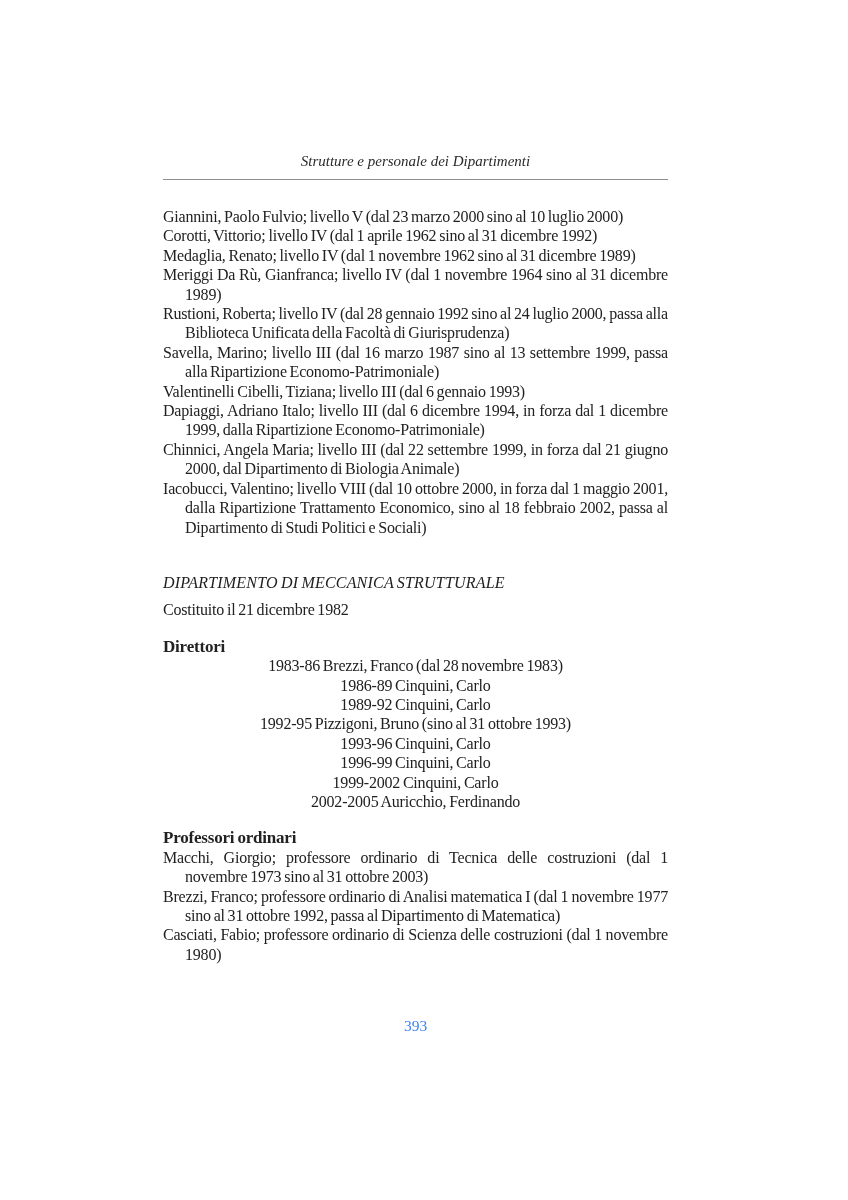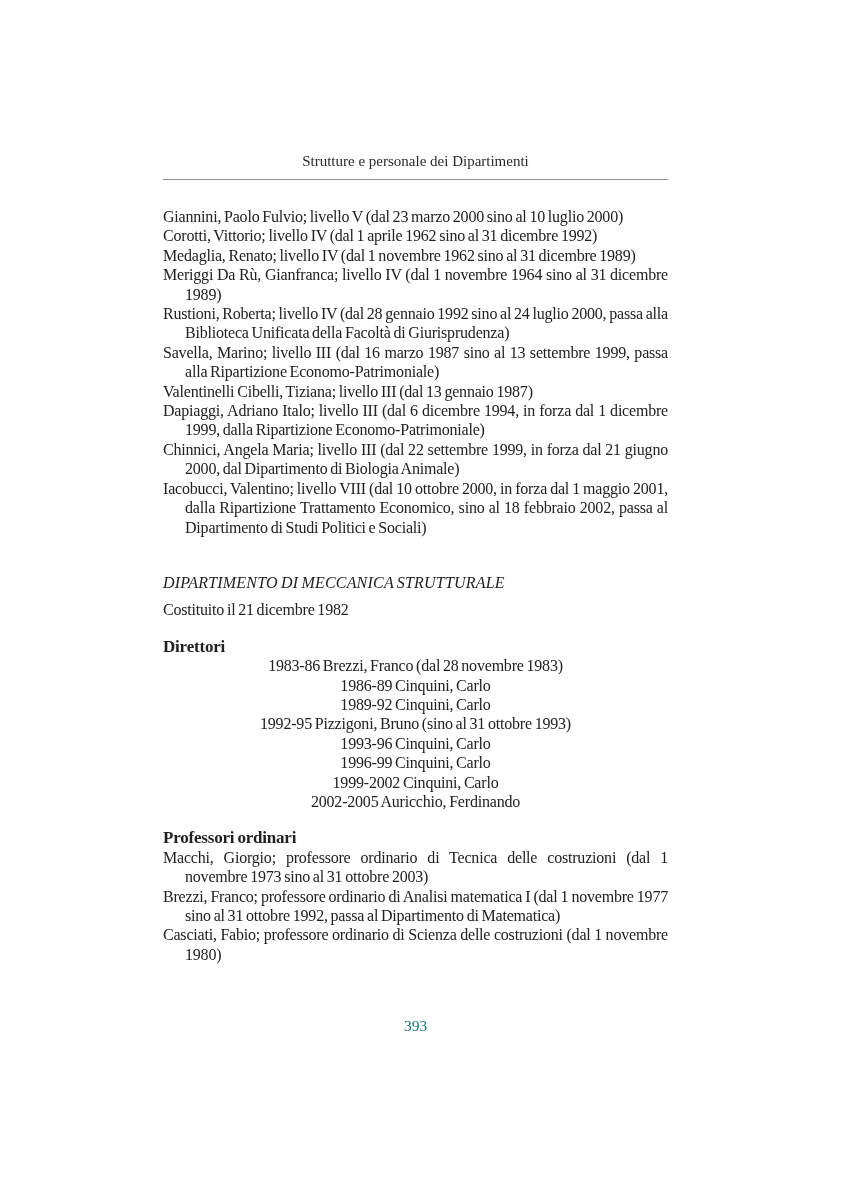--- a/index.html
+++ b/index.html
@@ -20,20 +20,21 @@
     width: 848px;
     height: 1200px;
     background: #ffffff;
   }
   .running-header {
     position: absolute;
     left: 163px;
     top: 152px;
     width: 505px;
     text-align: center;
+    font-style: italic;
     font-size: 15px;
     line-height: 18px;
     padding-bottom: 9px;
     border-bottom: 1px solid #8e8e8e;
     color: #2a2a2a;
   }
   .text-block {
     position: absolute;
     left: 163px;
     top: 207px;
@@ -72,41 +73,41 @@
     margin: 0;
     text-align: center;
   }
   .page-number {
     position: absolute;
     left: 163px;
     top: 1017px;
     width: 505px;
     text-align: center;
     font-size: 15.5px;
-    color: #0f766e;
+    color: #3b82f6;
   }
 </style>
 </head>
 <body>
 
 <div class="page">
 
   <header class="running-header">
     <span>Strutture e personale dei Dipartimenti</span>
   </header>
 
   <main class="text-block">
 
     <p class="entry">Giannini, Paolo Fulvio; livello V (dal 23 marzo 2000 sino al 10 luglio 2000)</p>
     <p class="entry">Corotti, Vittorio; livello IV (dal 1 aprile 1962 sino al 31 dicembre 1992)</p>
     <p class="entry">Medaglia, Renato; livello IV (dal 1 novembre 1962 sino al 31 dicembre 1989)</p>
     <p class="entry">Meriggi Da Rù, Gianfranca; livello IV (dal 1 novembre 1964 sino al 31 dicembre 1989)</p>
     <p class="entry">Rustioni, Roberta; livello IV (dal 28 gennaio 1992 sino al 24 luglio 2000, passa alla Biblioteca Unificata della Facoltà di Giurisprudenza)</p>
     <p class="entry">Savella, Marino; livello III (dal 16 marzo 1987 sino al 13 settembre 1999, passa alla Ripartizione Economo-Patrimoniale)</p>
-    <p class="entry">Valentinelli Cibelli, Tiziana; livello III (dal 13 gennaio 1987)</p>
+    <p class="entry">Valentinelli Cibelli, Tiziana; livello III (dal 6 gennaio 1993)</p>
     <p class="entry">Dapiaggi, Adriano Italo; livello III (dal 6 dicembre 1994, in forza dal 1 dicembre 1999, dalla Ripartizione Economo-Patrimoniale)</p>
     <p class="entry">Chinnici, Angela Maria; livello III (dal 22 settembre 1999, in forza dal 21 giugno 2000, dal Dipartimento di Biologia Animale)</p>
     <p class="entry">Iacobucci, Valentino; livello VIII (dal 10 ottobre 2000, in forza dal 1 maggio 2001, dalla Ripartizione Trattamento Economico, sino al 18 febbraio 2002, passa al Dipartimento di Studi Politici e Sociali)</p>
 
     <h2 class="section-title">DIPARTIMENTO DI MECCANICA STRUTTURALE</h2>
 
     <p class="constituted">Costituito il 21 dicembre 1982</p>
 
     <h3 class="subheading">Direttori</h3>
 

